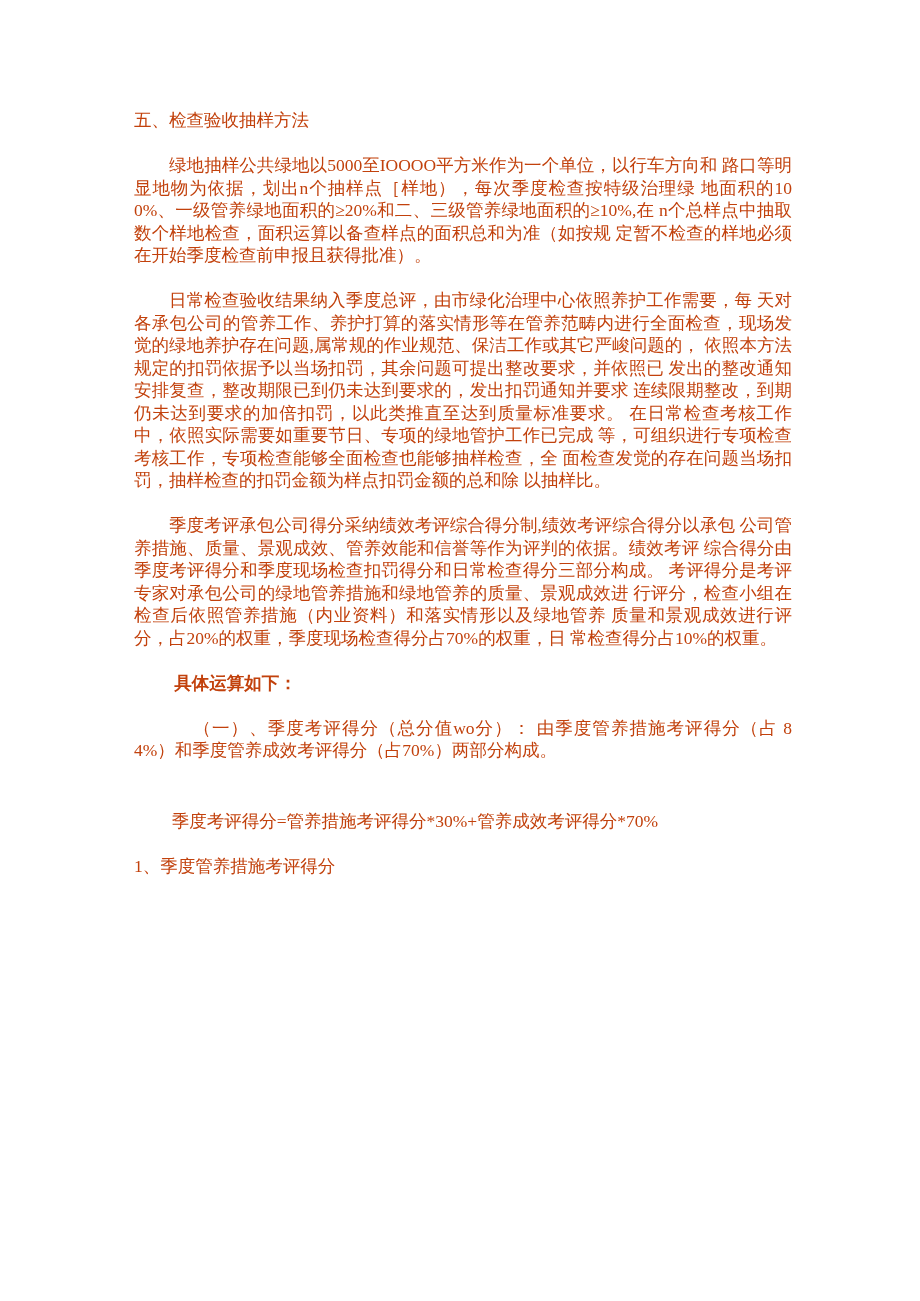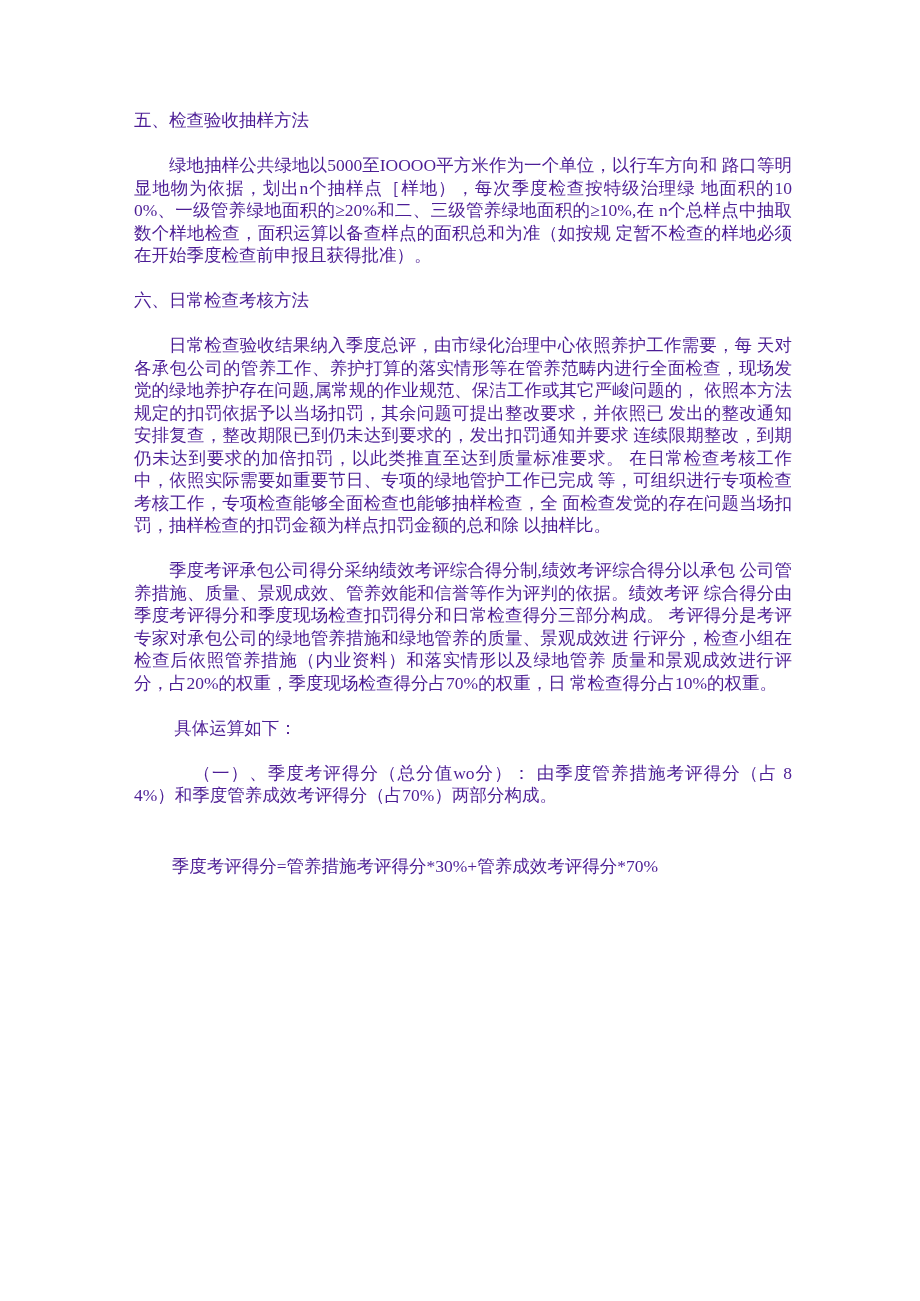--- a/index.html
+++ b/index.html
@@ -14,53 +14,53 @@
   }
   .page {
     box-sizing: border-box;
     width: 920px;
     height: 1301px;
     padding: 109px 128px 0 134px;
     background: #ffffff;
     font-family: "Liberation Serif", "DejaVu Serif", serif;
     font-size: 17.5px;
     line-height: 22.5px;
-    color: #4c1d95;
+    color: #c2410c;
   }
   .blk {
     margin: 0 0 22.5px 0;
     text-align: justify;
     text-justify: inter-ideograph;
     word-break: break-all;
   }
   .heading   { text-indent: 0; }
   .ind-body  { text-indent: 2em; }
-  .ind-intro   { text-indent: 2.3em; }
+  .ind-intro   { text-indent: 2.3em; font-weight: bold; }
   .ind-label   { text-indent: 1.05em; }
   .ind-detail  { text-indent: 3.4em; }
   .ind-formula { text-indent: 2.15em; margin-top: 48px; }
 </style>
 </head>
 <body>
 
 <div class="page">
 
   <p class="blk heading">五、检查验收抽样方法</p>
 
   <p class="blk ind-body">绿地抽样公共绿地以5000至IOOOO平方米作为一个单位，以行车方向和 路口等明显地物为依据，划出n个抽样点［样地），每次季度检查按特级治理绿 地面积的100%、一级管养绿地面积的≥20%和二、三级管养绿地面积的≥10%,在 n个总样点中抽取数个样地检查，面积运算以备查样点的面积总和为准（如按规 定暂不检查的样地必须在开始季度检查前申报且获得批准）。</p>
 
-  <p class="blk heading">六、日常检查考核方法</p>
 
   <p class="blk ind-body">日常检查验收结果纳入季度总评，由市绿化治理中心依照养护工作需要，每 天对各承包公司的管养工作、养护打算的落实情形等在管养范畴内进行全面检查，现场发觉的绿地养护存在问题,属常规的作业规范、保洁工作或其它严峻问题的， 依照本方法规定的扣罚依据予以当场扣罚，其余问题可提出整改要求，并依照已 发出的整改通知安排复查，整改期限已到仍未达到要求的，发出扣罚通知并要求 连续限期整改，到期仍未达到要求的加倍扣罚，以此类推直至达到质量标准要求。 在日常检查考核工作中，依照实际需要如重要节日、专项的绿地管护工作已完成 等，可组织进行专项检查考核工作，专项检查能够全面检查也能够抽样检查，全 面检查发觉的存在问题当场扣罚，抽样检查的扣罚金额为样点扣罚金额的总和除 以抽样比。</p>
 
 
   <p class="blk ind-body">季度考评承包公司得分采纳绩效考评综合得分制,绩效考评综合得分以承包 公司管养措施、质量、景观成效、管养效能和信誉等作为评判的依据。绩效考评 综合得分由季度考评得分和季度现场检查扣罚得分和日常检查得分三部分构成。 考评得分是考评专家对承包公司的绿地管养措施和绿地管养的质量、景观成效进 行评分，检查小组在检查后依照管养措施（内业资料）和落实情形以及绿地管养 质量和景观成效进行评分，占20%的权重，季度现场检查得分占70%的权重，日 常检查得分占10%的权重。</p>
 
   <p class="blk ind-intro">具体运算如下：</p>
 
 
   <p class="blk ind-detail">（一）、季度考评得分（总分值wo分）： 由季度管养措施考评得分（占 84%）和季度管养成效考评得分（占70%）两部分构成。</p>
 
   <p class="blk ind-formula">季度考评得分=管养措施考评得分*30%+管养成效考评得分*70%</p>
 
+  <p class="blk heading">1、季度管养措施考评得分</p>
 
 
 </div>
 
 </body></html>

